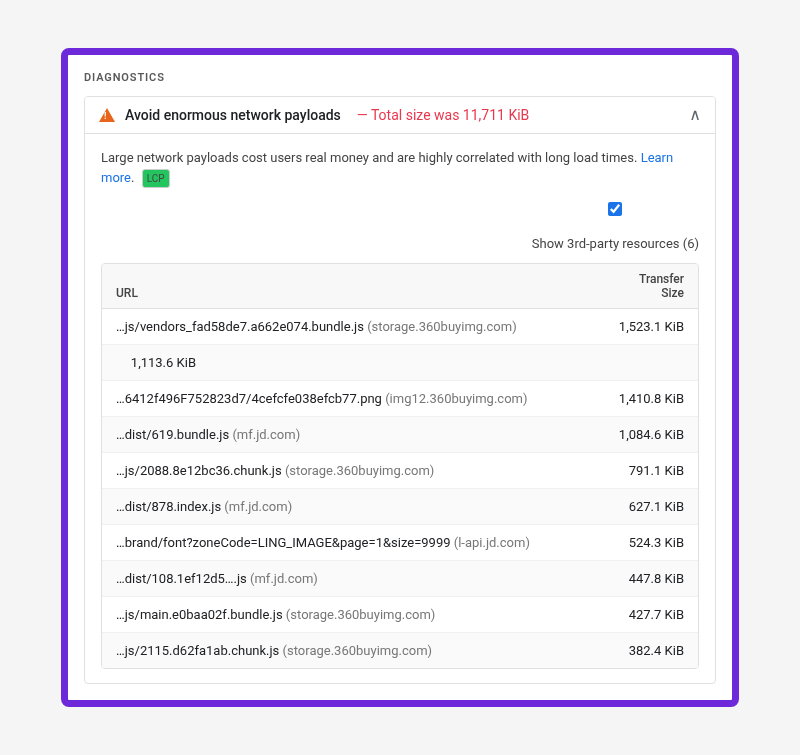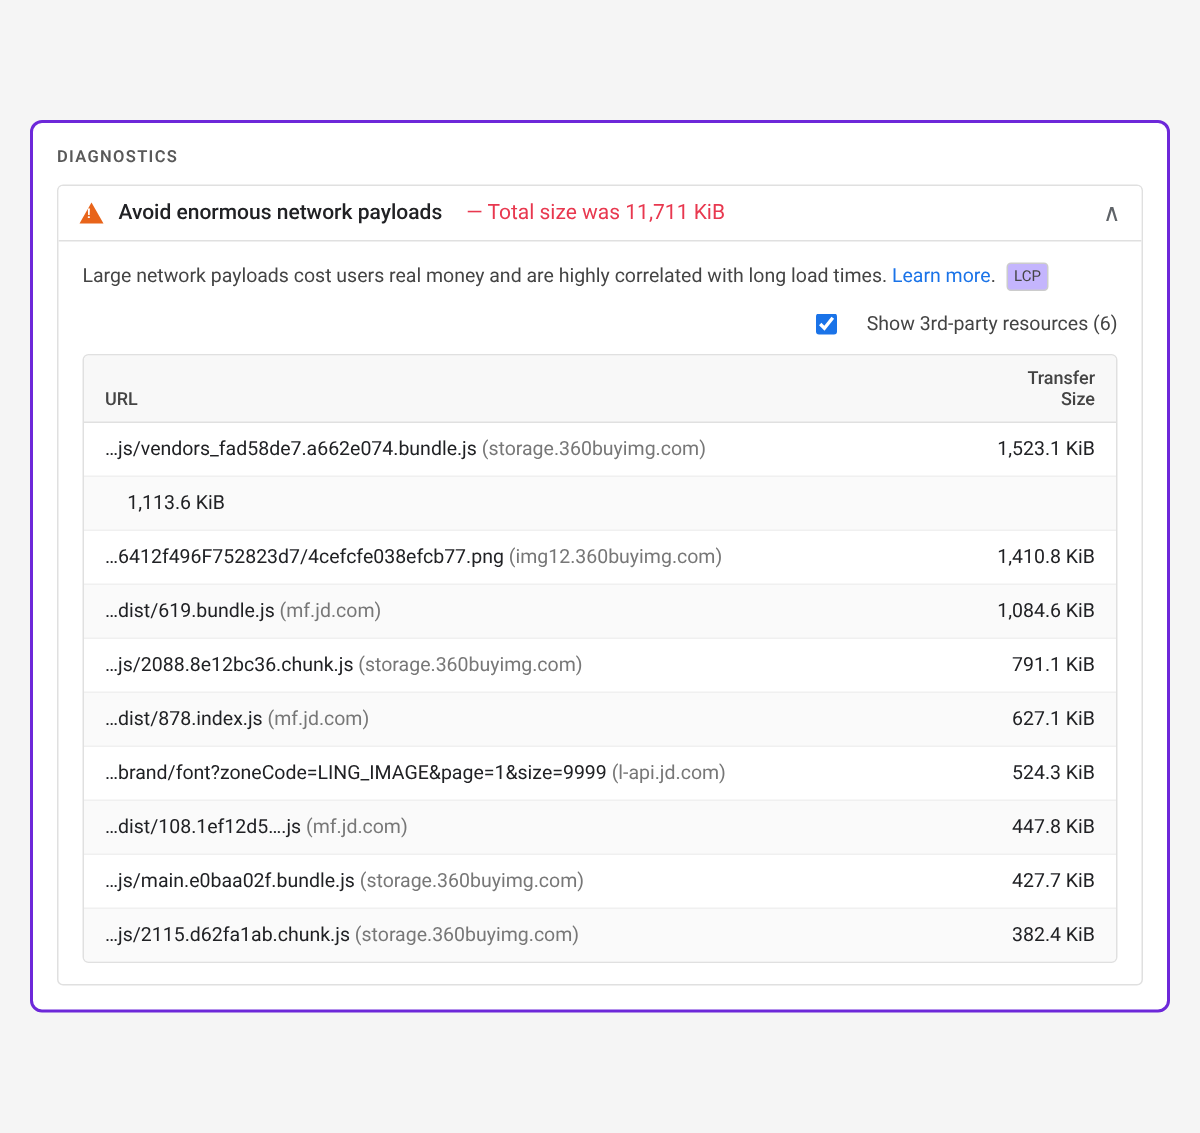--- a/index.html
+++ b/index.html
@@ -13,23 +13,23 @@
       background: #f5f5f5;
       display: flex;
       justify-content: center;
       align-items: center;
       min-height: 100vh;
       padding: 20px;
     }
 
     .panel {
       background: #fff;
-      border: 2px solid #6d28d9;
+      border: 7px solid #6d28d9;
       border-radius: 8px;
-      width: 760px;
+      width: 678px;
       padding: 16px;
     }
 
     .panel-title {
       font-size: 11px;
       font-weight: 600;
       letter-spacing: 0.08em;
       color: #595959;
       text-transform: uppercase;
       margin-bottom: 12px;
@@ -114,21 +114,21 @@
       margin-bottom: 14px;
     }
 
     .learn-more-link {
       color: #1a73e8;
       text-decoration: none;
     }
 
     .lcp-badge {
       display: inline-block;
-      background: #c4b5fd;
+      background: #22c55e;
       border: 1px solid #ccc;
       border-radius: 3px;
       font-size: 10px;
       padding: 1px 4px;
       color: #444;
       margin-left: 4px;
       vertical-align: middle;
     }
 
     .controls-row {
@@ -138,20 +138,21 @@
       margin-bottom: 12px;
     }
 
     .checkbox-label {
       display: flex;
       align-items: center;
       gap: 20px;
       font-size: 13px;
       color: #444;
       cursor: pointer;
+      flex-direction: column;
     }
 
     .checkbox-input {
       width: 14px;
       height: 14px;
       accent-color: #1a73e8;
       cursor: pointer;
     }
 
     .table-container {

